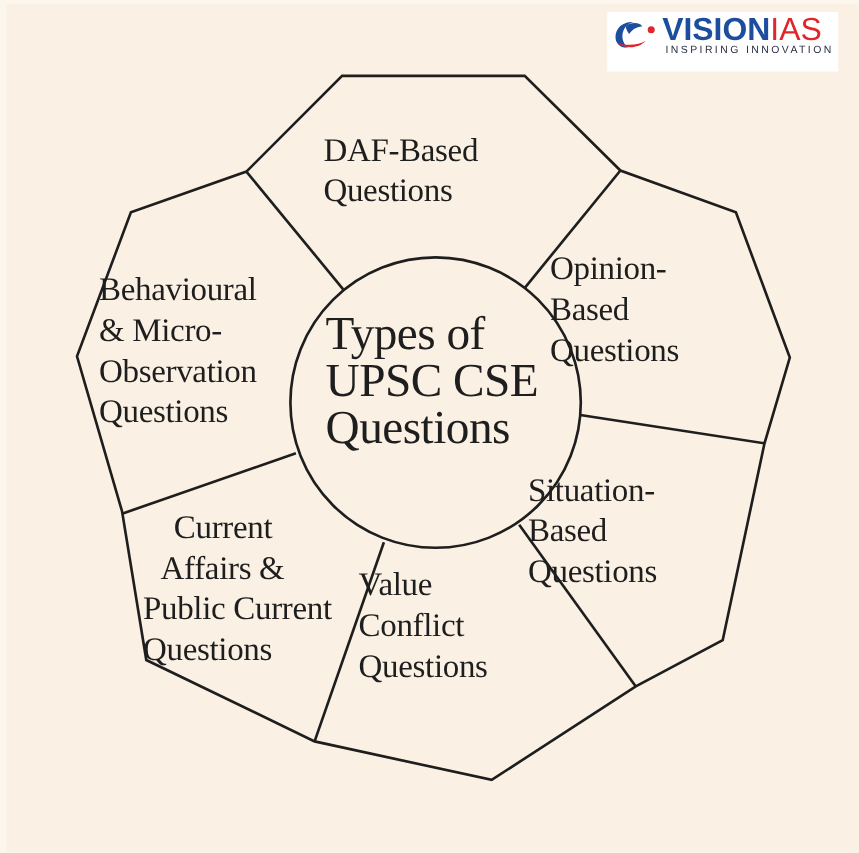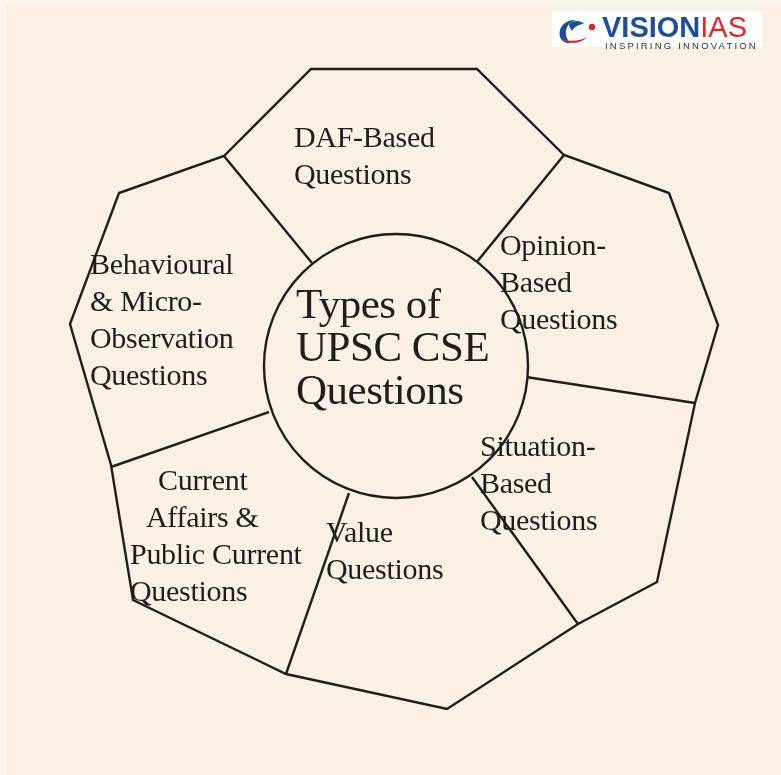--- a/index.html
+++ b/index.html
@@ -19,21 +19,21 @@
     text-align: left;
     line-height: 37px;
     font-size: 30px;
     letter-spacing: -0.3px;
     white-space: nowrap;
   }
   .label span { display: block; }
   .center-label { font-size: 43px; line-height: 43px; letter-spacing: -0.5px; }
 
   .logo {
-    position: absolute; left: 552px; top: 11px; width: 210px; height: 36px;
+    position: absolute; left: 552px; top: 11px; width: 210px; height: 54px;
     background: #ffffff;
   }
   .logo-mark { position: absolute; left: 3px; top: 6px; }
   .logo-word {
     position: absolute; left: 50px; top: 1px;
     font-family: "Liberation Sans", "DejaVu Sans", sans-serif;
     font-weight: bold; font-size: 29px; letter-spacing: 0px; line-height: 30px;
   }
   .logo-word .w1 { color: #1d4e9e; }
   .logo-word .w2 { color: #e0262b; font-weight: normal; }
@@ -79,20 +79,21 @@
 </div>
 
 <div class="label" style="left:480px; top:427px; width:200px;">
   <span>Situation-</span>
   <span>Based</span>
   <span>Questions</span>
 </div>
 
 <div class="label" style="left:326px; top:513px; width:190px;">
   <span>Value</span>
+  <span>Conflict</span>
   <span>Questions</span>
 </div>
 
 <div class="label" style="left:130px; top:461px; width:200px;">
   <span style="padding-left:28px;">Current</span>
   <span style="padding-left:16px;">Affairs &amp;</span>
   <span>Public Current</span>
   <span>Questions</span>
 </div>
 

